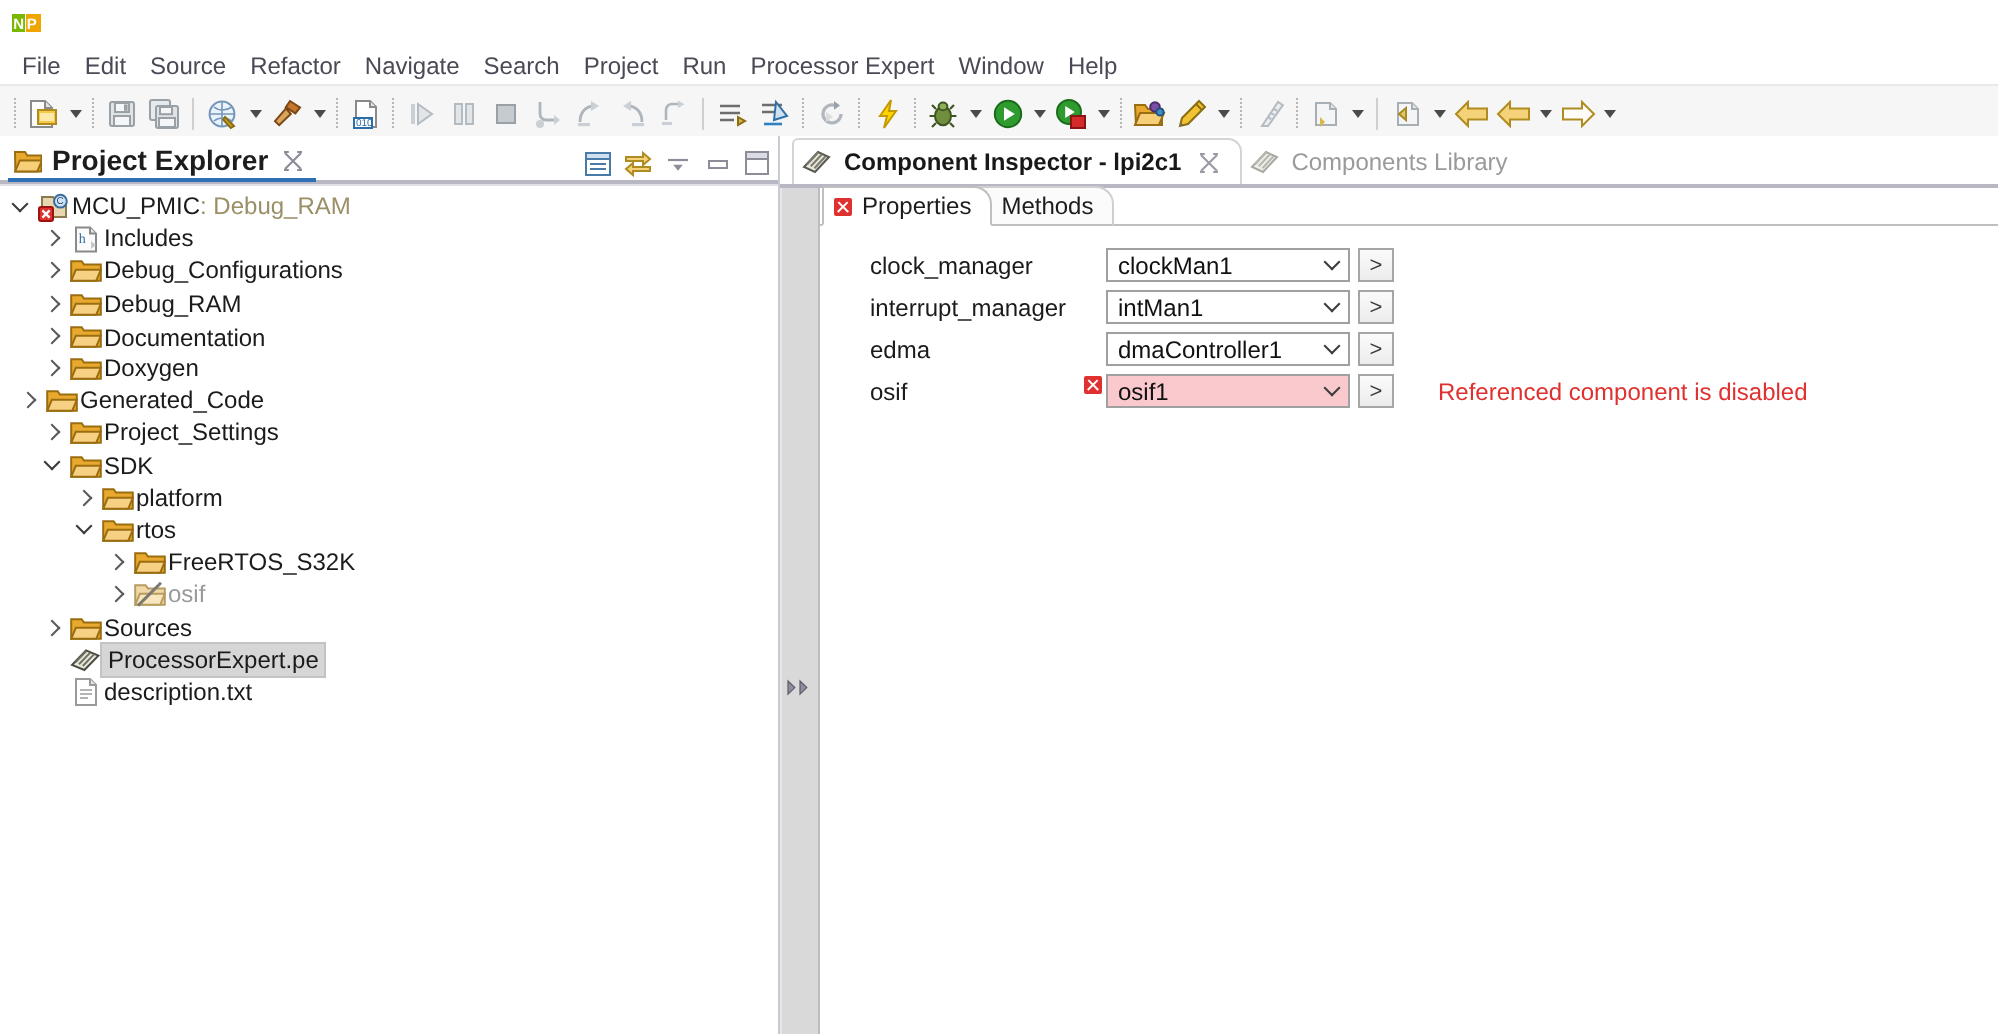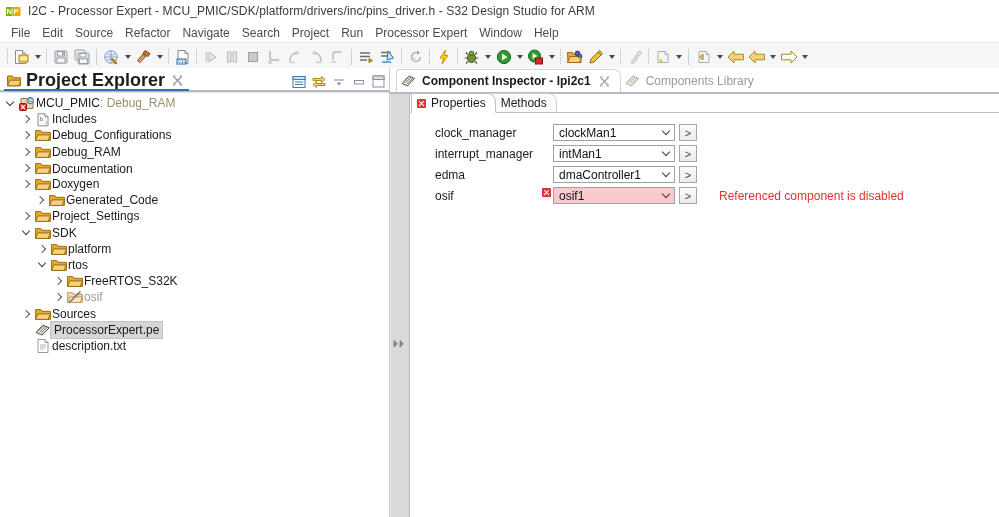--- a/index.html
+++ b/index.html
@@ -70,21 +70,21 @@
     background:#ffffff;border-right:1px solid #c8cbd4;
   }
   .view-tabrow{
     height:22px;display:flex;align-items:flex-end;justify-content:space-between;
     background:#ffffff;padding:0 3px 0 4px;
   }
   .view-tab{
     display:flex;align-items:center;gap:5px;height:20px;padding:0 4px 0 2px;
     position:relative;
   }
-  .view-tab .tab-label{font-size:18px;font-weight:bold;color:#1d1d1d;white-space:nowrap;}
+  .view-tab .tab-label{font-size:14px;font-weight:bold;color:#1d1d1d;white-space:nowrap;}
   .view-tab-icons{display:flex;align-items:center;gap:5px;padding-bottom:1px;}
   .vti{width:15px;height:15px;display:flex;align-items:center;justify-content:center;}
   .vti svg{display:block;}
   .tabline{height:2px;background:#b8b8c4;margin:0;}
   .tab-underline{
     position:absolute;left:0;right:0;bottom:-1px;height:2px;background:#2f6fb5;
   }
 
   .tree{
     flex:1;overflow:hidden;background:#ffffff;padding-top:2px;
@@ -209,21 +209,20 @@
 
   <div class="titlebar">
     <span class="nxp-logo">
       <svg width="15" height="11" viewBox="0 0 15 11">
         <rect x="0" y="1" width="6.5" height="9" fill="#7ab800"></rect>
         <rect x="7" y="1" width="7.5" height="9" fill="#f0a500"></rect>
         <text x="0.6" y="8.4" font-family="Liberation Sans, sans-serif" font-size="7.5" font-weight="bold" fill="#ffffff">N</text>
         <text x="7.4" y="8.4" font-family="Liberation Sans, sans-serif" font-size="7.5" font-weight="bold" fill="#ffffff">P</text>
       </svg>
     </span>
-    <span class="title-text">I2C - Processor Expert - MCU_PMIC/SDK/platform/drivers/inc/pins_driver.h - S32 Design Studio for ARM</span>
   </div>
 
   <div class="menubar">
     <div class="menu-item">File</div>
     <div class="menu-item">Edit</div>
     <div class="menu-item">Source</div>
     <div class="menu-item">Refactor</div>
     <div class="menu-item">Navigate</div>
     <div class="menu-item">Search</div>
     <div class="menu-item">Project</div>
@@ -581,21 +580,21 @@
           <div class="trow" style="padding-left: 18px;">
             <span class="twist collapsed"></span>
             <span class="ticon">
               <svg width="16" height="14" viewBox="0 0 16 14">
                 <path d="M0.6 2.6h5.2l1.2 1.7h8.4v8.1H0.6z" fill="#e8a92e" stroke="#9a6d10"></path>
                 <path d="M0.6 12.4l2.3-5.5h12.5l-2.3 5.5z" fill="#f7d183" stroke="#9a6d10"></path>
               </svg>
             </span>
             <span class="tlabel">Doxygen</span>
           </div>
-          <div class="trow" style="padding-left: 32px;">
+          <div class="trow" style="padding-left: 6px;">
             <span class="twist collapsed"></span>
             <span class="ticon">
               <svg width="16" height="14" viewBox="0 0 16 14">
                 <path d="M0.6 2.6h5.2l1.2 1.7h8.4v8.1H0.6z" fill="#e8a92e" stroke="#9a6d10"></path>
                 <path d="M0.6 12.4l2.3-5.5h12.5l-2.3 5.5z" fill="#f7d183" stroke="#9a6d10"></path>
               </svg>
             </span>
             <span class="tlabel">Generated_Code</span>
           </div>
           <div class="trow" style="padding-left: 18px;">

